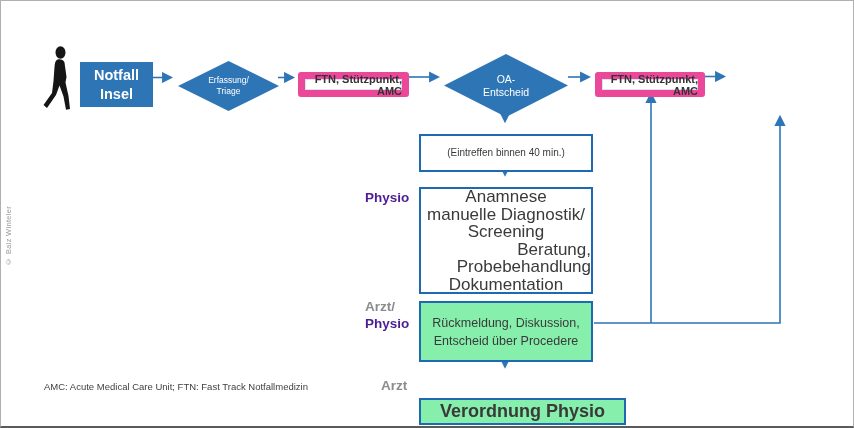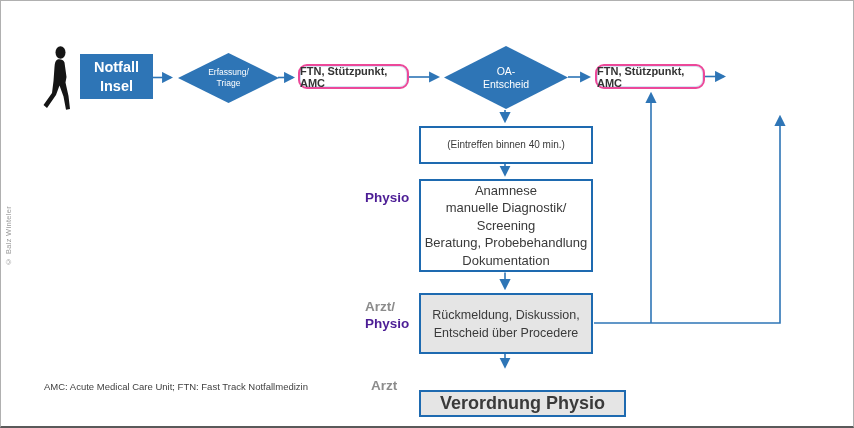--- a/index.html
+++ b/index.html
@@ -9,54 +9,54 @@
     box-sizing:border-box;
     background:#ffffff;
     border:1px solid #b0b0b0;
     border-bottom:2px solid #5a5a5a;
     font-family:"Liberation Sans", sans-serif;
     overflow:hidden;
   }
   .connectors { position:absolute; left:0; top:0; width:854px; height:428px; z-index:1; }
   .node { position:absolute; z-index:2; box-sizing:border-box;
           display:flex; flex-direction:column; justify-content:center; align-items:center;
-          text-align:left; }
+          text-align:right;margin-top:8px; }
   .box-blue { background:#2e75b6; color:#ffffff; }
   .diamond  { background:#2e75b6; color:#ffffff;
               clip-path:polygon(50% 0,100% 50%,50% 100%,0 50%); }
-  .box-ftn  { background:#ffffff; border:2px solid #ec4899; border-radius:9px;
+  .box-ftn  { background:#ffffff; border:7px solid #ec4899; border-radius:3px;
               box-shadow:inset 0 0 0 1px #d6e3f3;
               color:#333333; font-size:11px; font-weight:600; }
   .box-white{ background:#ffffff; border:2.5px solid #1e6ab0; color:#3a3a3a; }
-  .box-gray { background:#e5e5e5; border:2.5px solid #1e6ab0; color:#3a3a3a; }
+  .box-gray { background:#86efac; border:2.5px solid #1e6ab0; color:#3a3a3a; }
   .notfall   { left:79px; top:53px; width:73px; height:45px;
                font-size:14.5px; line-height:19px; font-weight:600; }
   .d-triage  { left:177px; top:52px; width:101px; height:50px;
                font-size:8.5px; line-height:11px; }
   .ftn-left  { left:297px; top:63px; width:111px; height:25px; }
   .d-oa      { left:443px; top:45px; width:124px; height:63px;
                font-size:10.5px; line-height:13px; }
   .ftn-right { left:594px; top:63px; width:110px; height:25px; }
   .austritt  { left:729px; top:54px; width:100px; height:57px;
                font-size:13px; line-height:18px; font-weight:500; }
   .aufgebot  { left:418px; top:125px; width:174px; height:38px; }
   .aufgebot .t1 { font-size:13.5px; font-weight:600; line-height:16px; }
   .aufgebot .t2 { font-size:10px; line-height:12px; }
-  .anamnese  { left:418px; top:178px; width:174px; height:93px;
-               font-size:13px; line-height:17.5px; font-weight:500; }
+  .anamnese  { left:418px; top:178px; width:174px; height:107px;
+               font-size:17px; line-height:17.5px; font-weight:500; }
   .rueck     { left:418px; top:292px; width:174px; height:61px;
                font-size:12.5px; line-height:18px; font-weight:500; }
   .verord    { left:418px; top:389px; width:207px; height:27px;
                font-size:18px; font-weight:bold; }
   .row-label { position:absolute; z-index:2; font-size:13.5px; font-weight:bold;
                line-height:17px; color:#8c8c8c; }
   .row-label .blue { color:#4c1d95; }
   .lbl-physio { left:364px; top:188px; }
   .lbl-arzt-physio { left:364px; top:297px; }
-  .lbl-arzt  { left:370px; top:376px; }
+  .lbl-arzt  { left:380px; top:376px; }
   .person { position:absolute; left:38px; top:45px; width:36px; height:66px; z-index:2; }
   .footnote { position:absolute; left:43px; top:380px; z-index:2;
               font-size:9.5px; font-weight:500; color:#3f3f3f; }
   .credit { position:absolute; left:3px; top:205px; z-index:2;
             writing-mode:vertical-rl; transform:rotate(180deg);
             font-size:7.5px; color:#9a9a9a; letter-spacing:0.3px; }
 </style>
 </head>
 <body>
 

